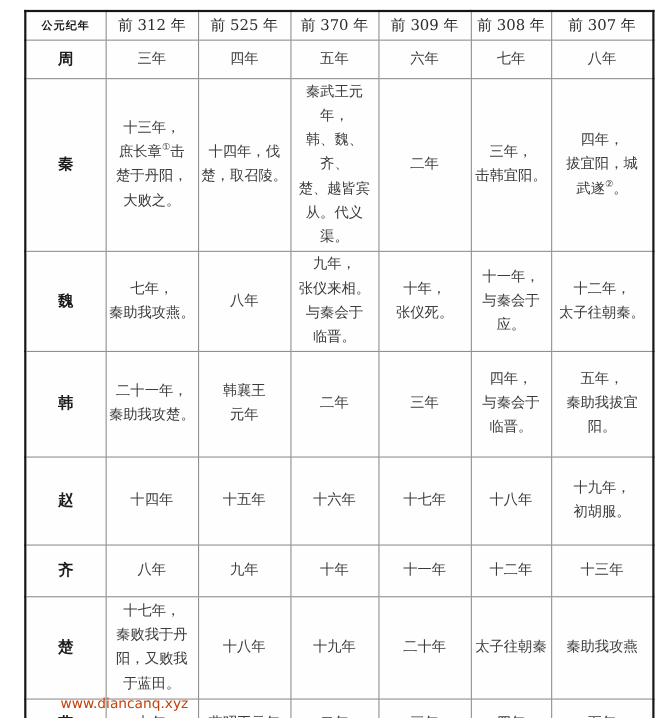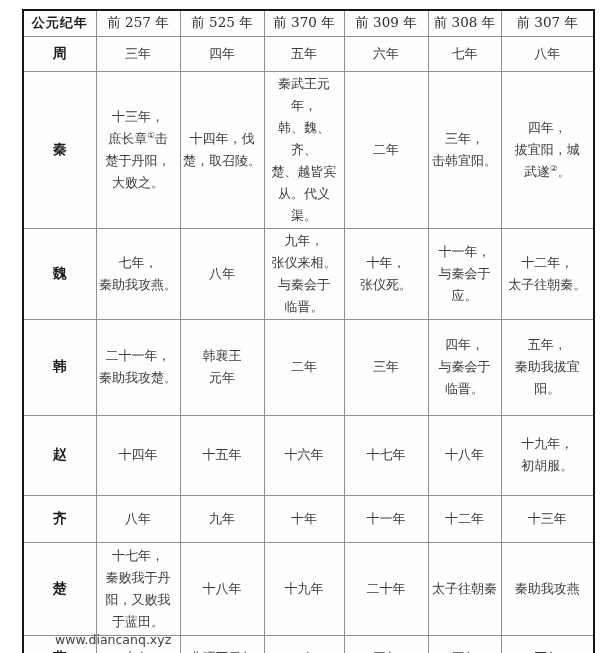--- a/index.html
+++ b/index.html
@@ -19,21 +19,21 @@
   }
   th, td {
     border: 1px solid #8f8f8f;
     text-align: center;
     vertical-align: middle;
     padding: 1px 2px;
     overflow: hidden;
   }
   thead th.era-head {
     font-weight: bold;
-    font-size: 13px;
+    font-size: 10px;
     color: #1c1c1c;
     letter-spacing: 1px;
   }
   thead th.year-head {
     font-weight: normal;
     font-size: 13.5px;
     color: #2b2b2b;
   }
   tbody th.row-label {
     font-weight: bold;
@@ -50,41 +50,41 @@
     line-height: 0;
     vertical-align: super;
     color: #3b3b3b;
   }
   .watermark {
     position: absolute;
     left: 55px;
     top: 632px;
     font-family: "DejaVu Sans", "Liberation Sans", sans-serif;
     font-size: 12.5px;
-    color: #404040;
+    color: #c2410c;
   }
 </style>
 </head>
 <body>
 
 <div class="table-wrap">
   <table>
       <colgroup>
         <col style="width: 73px;">
         <col style="width: 84px;">
         <col style="width: 84px;">
         <col style="width: 80px;">
         <col style="width: 84px;">
         <col style="width: 73px;">
         <col style="width: 93px;">
       </colgroup>
       <thead>
         <tr style="height: 26px;">
           <th class="era-head">公元纪年</th>
-          <th class="year-head">前 257 年</th>
+          <th class="year-head">前 312 年</th>
           <th class="year-head">前 525 年</th>
           <th class="year-head">前 370 年</th>
           <th class="year-head">前 309 年</th>
           <th class="year-head">前 308 年</th>
           <th class="year-head">前 307 年</th>
         </tr>
       </thead>
       <tbody>
         <tr style="height: 35px;">
           <th class="row-label">周</th>

